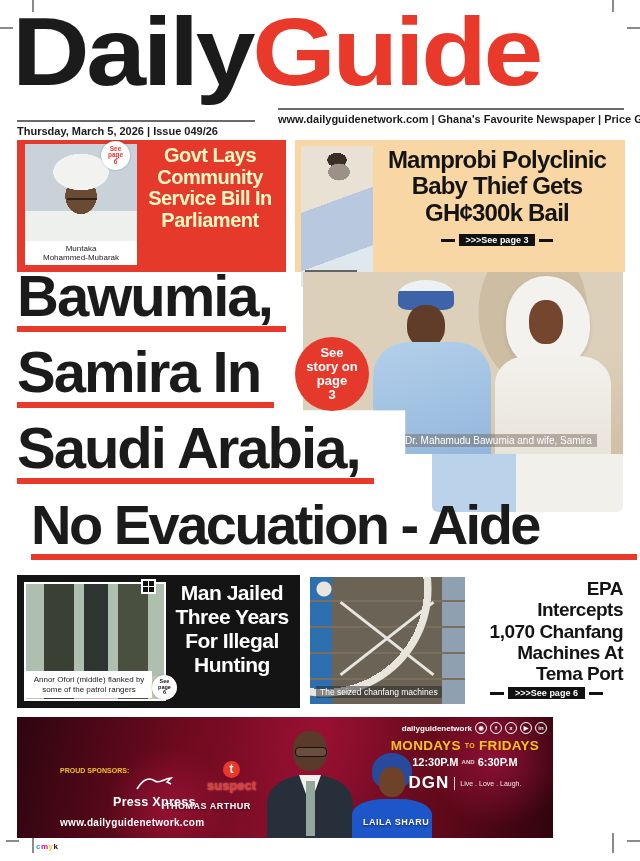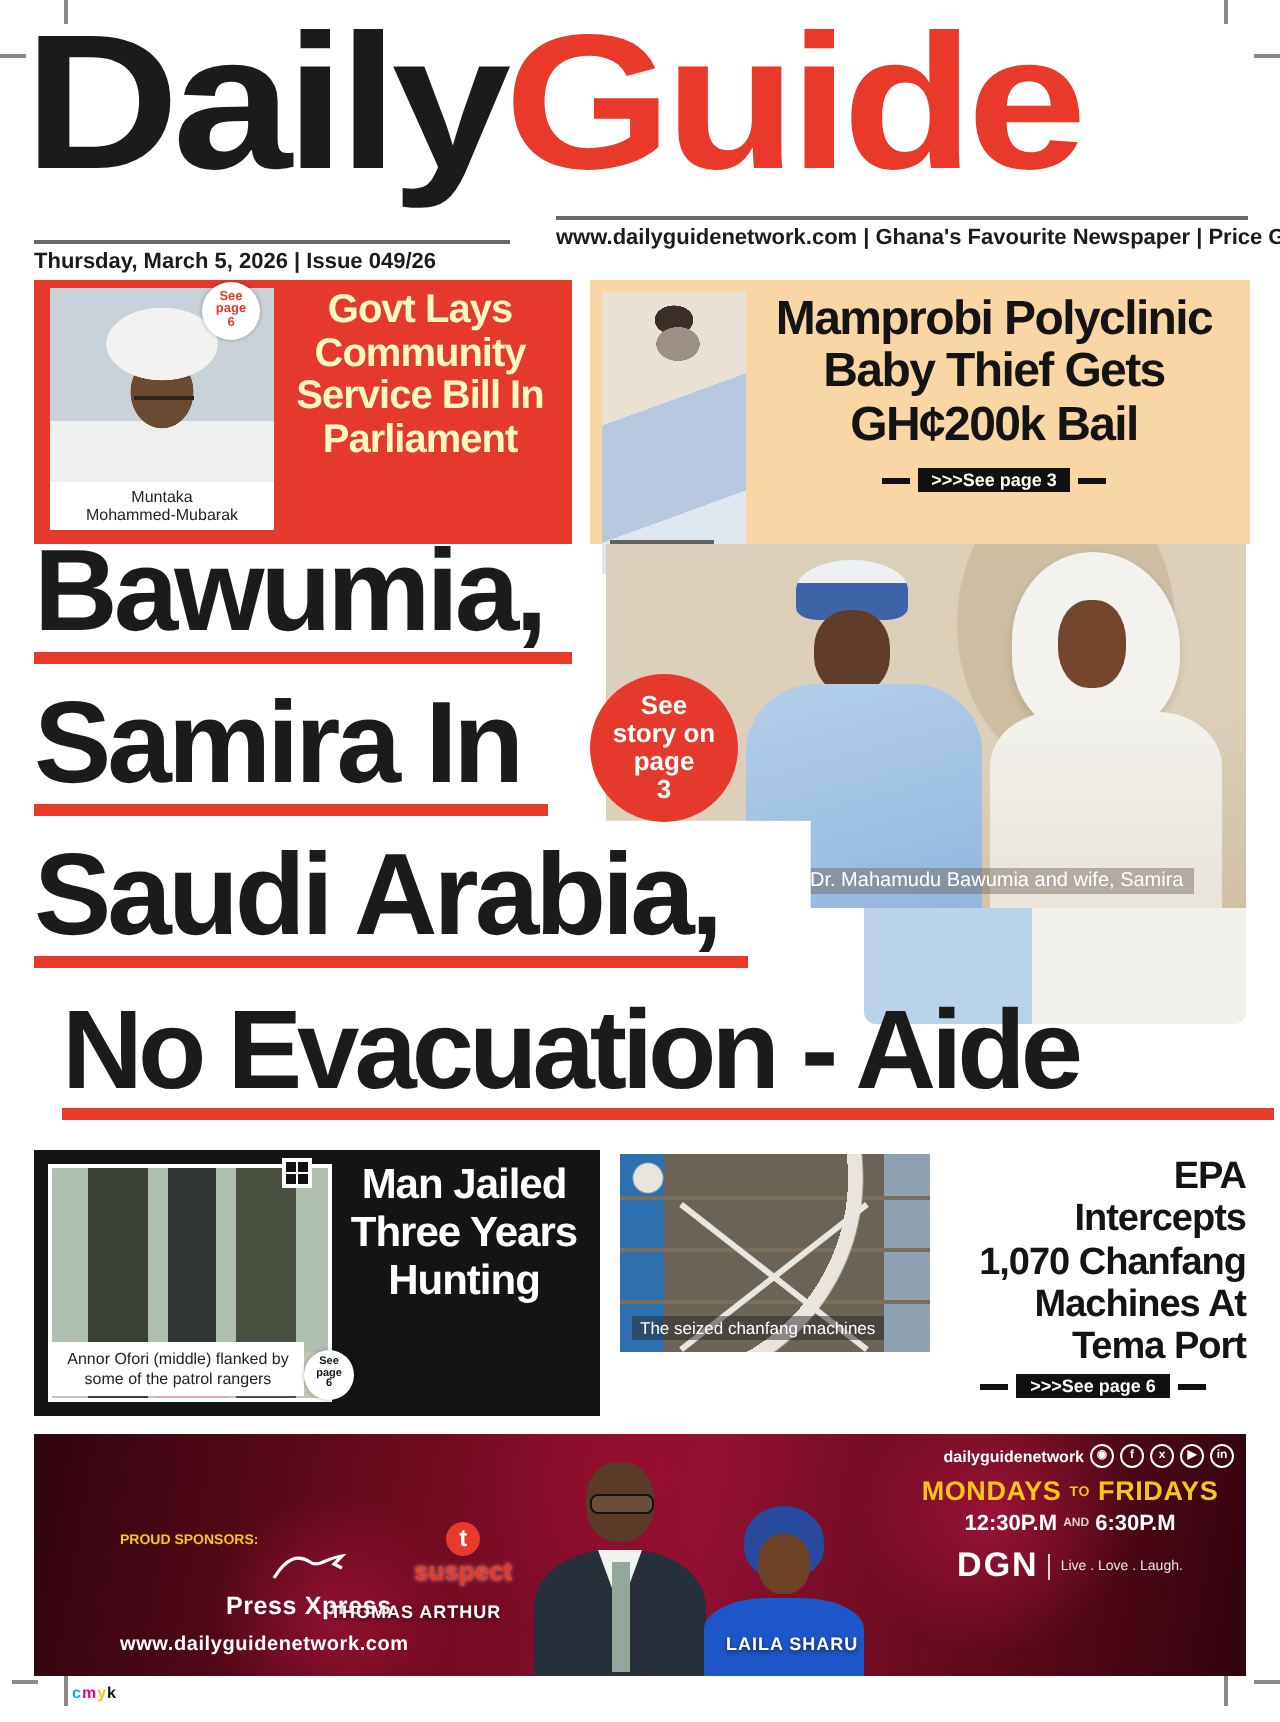--- a/index.html
+++ b/index.html
@@ -84,33 +84,33 @@
   .bl-cap{left:9px;top:96px;width:126px;height:27px;font-size:8px;}
   .bl-badge{left:135px;top:100px;width:25px;height:25px;color:#141414;font-size:5.5px;}
   .bl-headline{position:absolute;left:150px;right:3px;top:6px;color:#fff;font-weight:800;
                font-size:21px;line-height:1.15;text-align:center;letter-spacing:-0.5px;}
   .qr{position:absolute;left:124px;top:4px;width:15px;height:15px;background:#fff;
       display:grid;grid-template-columns:1fr 1fr;grid-template-rows:1fr 1fr;gap:1px;padding:2px;box-sizing:border-box;}
   .qr i{background:#111;}
 
   
   .br-box{left:310px;top:575px;width:315px;height:133px;background:#fff;}
-  .br-photo{left:0px;top:2px;width:155px;height:99px;background:
+  .br-photo{left:0px;top:2px;width:155px;height:127px;background:
       repeating-radial-gradient(circle at 14px 12px,#e9e5dc 0 7px,transparent 8px 100px),
       repeating-linear-gradient(0deg,transparent 0 24px,#7a6f5e 24px 26px),
       linear-gradient(90deg,#2e6fb0 0 22px,#6b6355 22px 132px,#8fa0b0 132px);}
   .br-photo .x1,.br-photo .x2{position:absolute;left:18px;top:60px;width:118px;height:3px;background:#e8e6e0;}
   .br-photo .x1{transform:rotate(38deg);} .br-photo .x2{transform:rotate(-38deg);}
   .br-cap{position:absolute;left:6px;bottom:6px;background:rgba(40,40,40,.5);color:#fff;font-size:8.5px;padding:1px 4px;}
   .br-headline{position:absolute;left:160px;right:2px;top:3px;color:#141414;font-weight:800;
                font-size:19px;line-height:1.12;text-align:right;letter-spacing:-0.5px;}
   .br-see{position:absolute;left:160px;right:2px;top:112px;}
 
   
-  .banner{left:17px;top:717px;width:606px;height:121px;color:#fff;background:
+  .banner{left:17px;top:717px;width:536px;height:121px;color:#fff;background:
       radial-gradient(circle 70px at 480px 40px,rgba(220,30,90,.45),transparent 70px),
       radial-gradient(circle 60px at 150px 90px,rgba(220,30,90,.35),transparent 60px),
       radial-gradient(circle 90px at 300px 20px,rgba(160,15,50,.6),transparent 90px),
       linear-gradient(100deg,#2e0510,#6e0a1e 30%,#8d1030 55%,#5a0818 82%,#30040e);}
   .social-row{position:absolute;right:6px;top:5px;display:flex;align-items:center;gap:3px;
               font-size:8px;font-weight:700;}
   .sic{width:10px;height:10px;border:1px solid #fff;border-radius:50%;font-size:6px;line-height:10px;
        text-align:center;font-weight:700;}
   .sponsors{position:absolute;left:43px;top:50px;font-size:7px;font-weight:700;color:#f5c51c;}
   .pressx{position:absolute;left:96px;top:58px;text-align:center;}
@@ -178,21 +178,21 @@
     </div>
   </div>
 
   <div class="box tr-box">
     <div class="photo tr-photo">
       <div class="tr-cap">The suspect</div>
     </div>
     <div class="tr-headline">
       <div>Mamprobi Polyclinic</div>
       <div>Baby Thief Gets</div>
-      <div>GH¢200k Bail</div>
+      <div>GH¢300k Bail</div>
     </div>
     <div class="seebar tr-see">
       <span class="dash"></span>
       <span class="lbl">&gt;&gt;&gt;See page 3</span>
       <span class="dash"></span>
     </div>
   </div>
 
   <div class="box main-photo">
     <div class="fig" style="left:95px;top:8px;width:56px;height:30px;border-radius:50% 50% 20% 20%;background:linear-gradient(180deg,#eef1f4 0 38%,#3f63a8 38%)"></div>
@@ -232,20 +232,21 @@
       <span>some of the patrol rangers</span>
     </div>
     <div class="badge-circle bl-badge">
       <span>See</span>
       <span>page</span>
       <span>6</span>
     </div>
     <div class="bl-headline">
       <div>Man Jailed</div>
       <div>Three Years</div>
+      <div>For Illegal</div>
       <div>Hunting</div>
     </div>
   </div>
 
   <div class="box br-box">
     <div class="photo br-photo">
       <div class="x1"></div>
       <div class="x2"></div>
       <div class="br-cap">The seized chanfang machines</div>
     </div>

